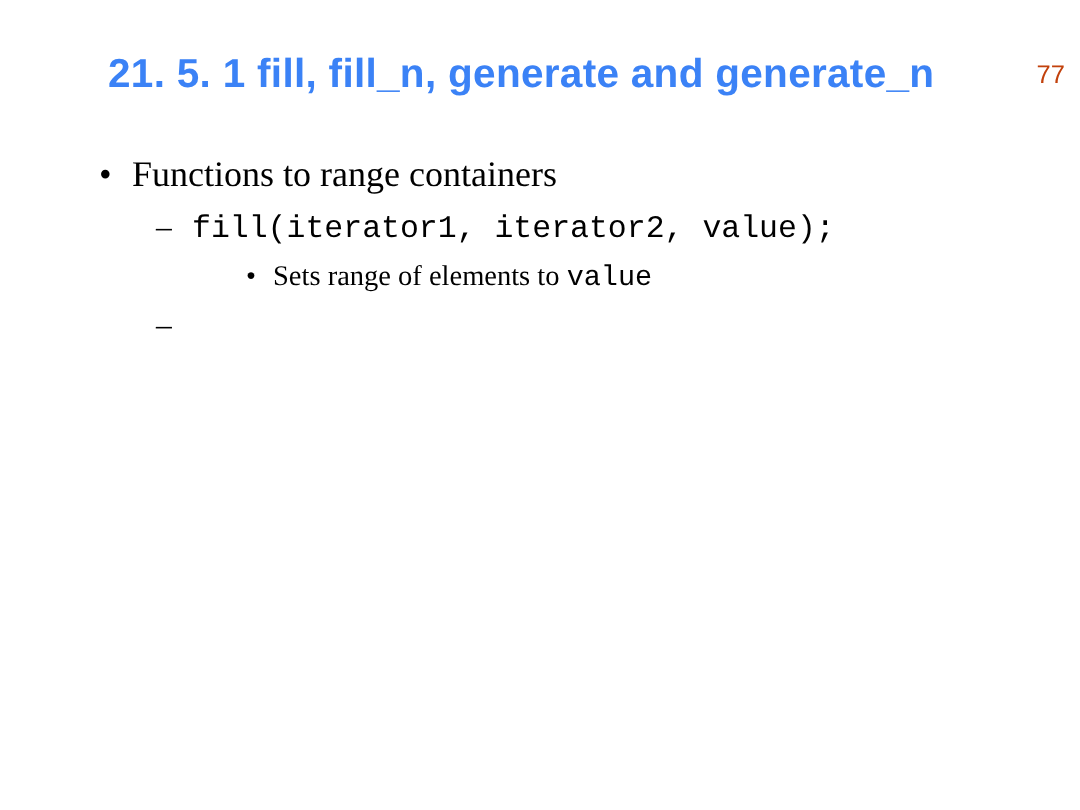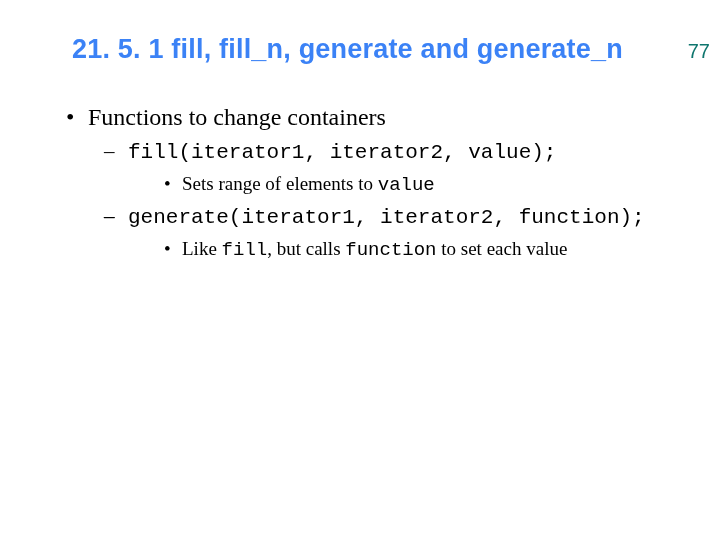--- a/index.html
+++ b/index.html
@@ -15,22 +15,22 @@
     position: relative;
     width: 720px;
     height: 540px;
     box-sizing: border-box;
   }
   .page-number {
     position: absolute;
     top: 6px;
     right: 10px;
     font-family: Arial, Helvetica, sans-serif;
-    font-size: 20px;
-    color: #0f766e;
+    font-size: 17px;
+    color: #c2410c;
   }
   .title {
     font-family: Arial, Helvetica, sans-serif;
     font-weight: bold;
     font-size: 27px;
     color: #3b82f6;
     margin: 34px 0 0 72px;
     letter-spacing: 0.2px;
   }
   .body {
@@ -101,43 +101,35 @@
 
 <div class="slide">
 
   <div class="page-number">77</div>
 
   <div class="title">21. 5. 1 fill, fill_n, generate and generate_n</div>
 
   <div class="body">
     <ul class="level1">
       <li>
-        <span>Functions to change containers</span>
+        <span>Functions to range containers</span>
         <ul class="level2">
 
           <li>
             <span class="mono">fill(iterator1, iterator2, value);</span>
             <ul class="level3">
               <li>
                 <span>Sets range of elements to </span><span class="mono">value</span>
               </li>
             </ul>
           </li>
 
           <li>
           </li>
 
-          <li>
-            <span class="mono">generate(iterator1, iterator2, function);</span>
-            <ul class="level3">
-              <li>
-                <span>Like </span><span class="mono">fill</span><span>, but calls </span><span class="mono">function</span><span> to set each value</span>
-              </li>
-            </ul>
-          </li>
 
 
         </ul>
       </li>
     </ul>
   </div>
 
 </div>
 
 </body></html>

